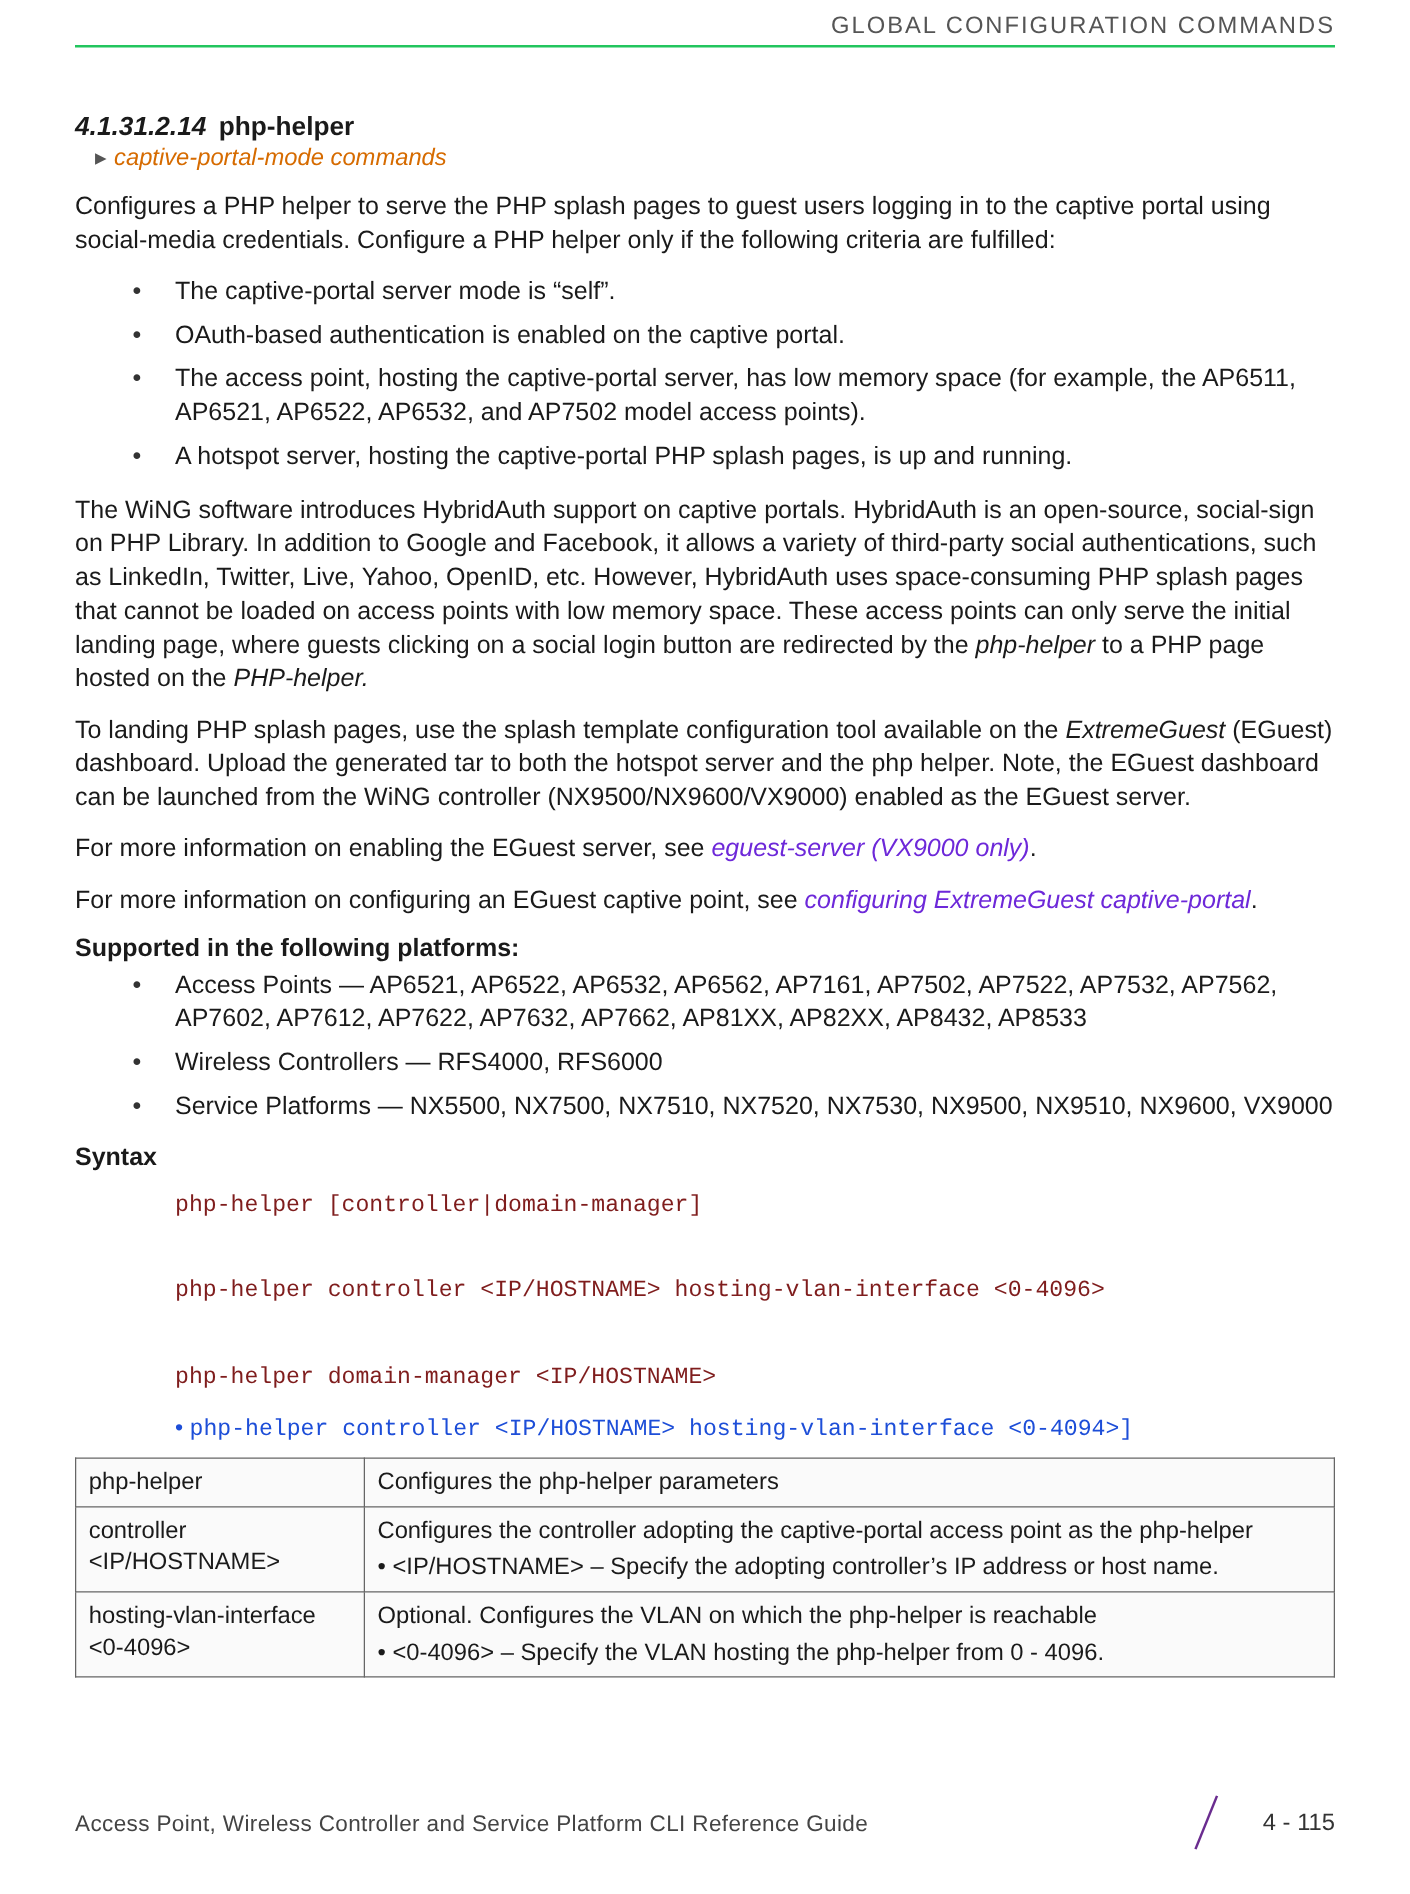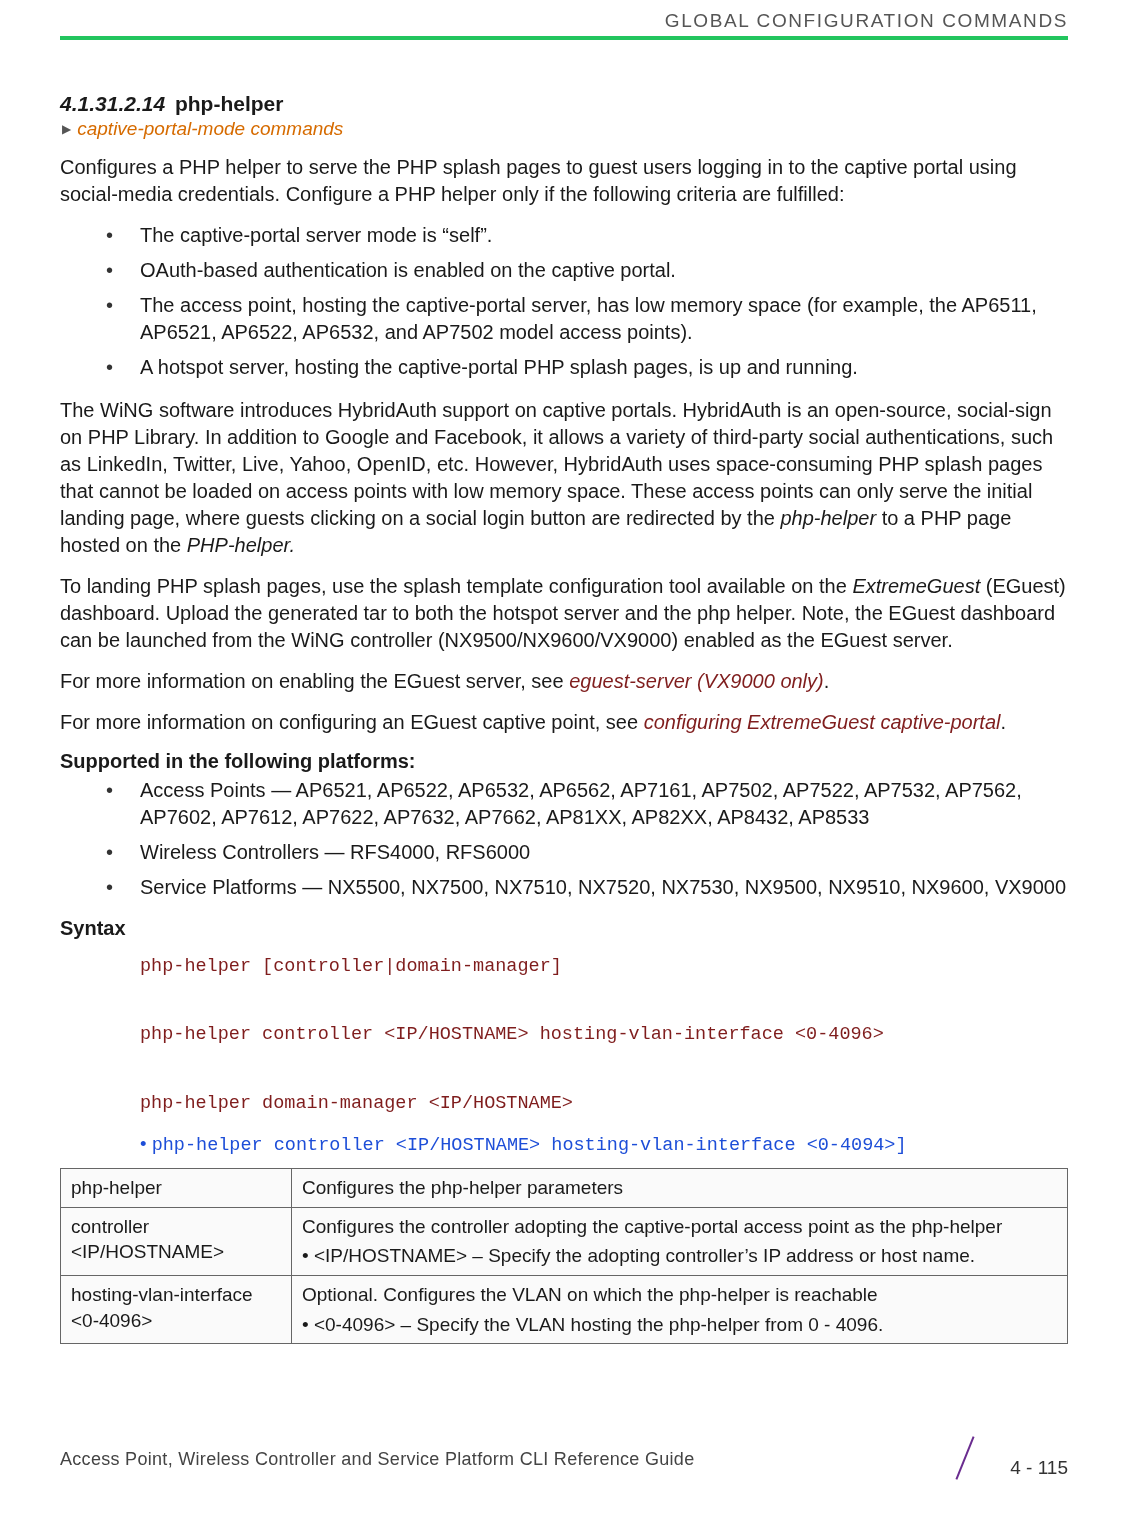--- a/index.html
+++ b/index.html
@@ -19,53 +19,53 @@
     padding: 0 60px;
     box-sizing: border-box;
     position: relative;
   }
   .running-head {
     text-align: right;
     font-size: 19px;
     letter-spacing: 1.6px;
     color: #555;
     padding: 10px 0 4px 0;
-    border-bottom: 4px solid #22c55e;
+    border-bottom: 2px solid #22c55e;
     font-weight: 300;
   }
   .content {
     padding-top: 52px;
   }
   .sec-title {
     font-weight: 700;
     font-size: 21px;
     margin: 0 0 2px 0;
   }
   .sec-title .num { margin-right: 4px; font-style: italic; }
   .breadcrumb {
     color: #d66b00;
     font-style: italic;
     font-size: 19px;
-    margin: 2px 0 14px 2px;
+    margin: 2px 0 14px 16px;
   }
   .breadcrumb .arrow {
     font-style: normal;
     font-size: 12px;
     color: #555;
     margin-right: 6px;
     position: relative;
     top: -2px;
   }
   p.body {
     font-size: 20px;
     line-height: 1.35;
     margin: 0 0 14px 0;
   }
   .italic { font-style: italic; }
-  .link { color: #7f1d1d; font-style: italic; }
+  .link { color: #6d28d9; font-style: italic; }
   ul.bullets {
     list-style: none;
     padding: 0 0 0 46px;
     margin: 0 0 16px 0;
   }
   ul.bullets > li {
     font-size: 20px;
     line-height: 1.35;
     position: relative;
     padding-left: 34px;
@@ -131,21 +131,21 @@
     bottom: 36px;
     left: 60px;
     right: 60px;
     display: flex;
     justify-content: space-between;
     align-items: center;
     font-size: 18px;
     color: #444;
   }
   .footer .title { font-weight: 300; letter-spacing: .3px; }
-  .footer .pagenum { display: flex; align-items: flex-end; gap: 34px; }
+  .footer .pagenum { display: flex; align-items: center; gap: 34px; }
   .footer .slash-wrap {
     width: 22px; height: 40px; position: relative;
   }
   .footer .slash-wrap::before {
     content: "";
     position: absolute;
     left: 10px; top: -4px;
     width: 2px; height: 46px;
     background: #6a2c8f;
     transform: rotate(22deg);

